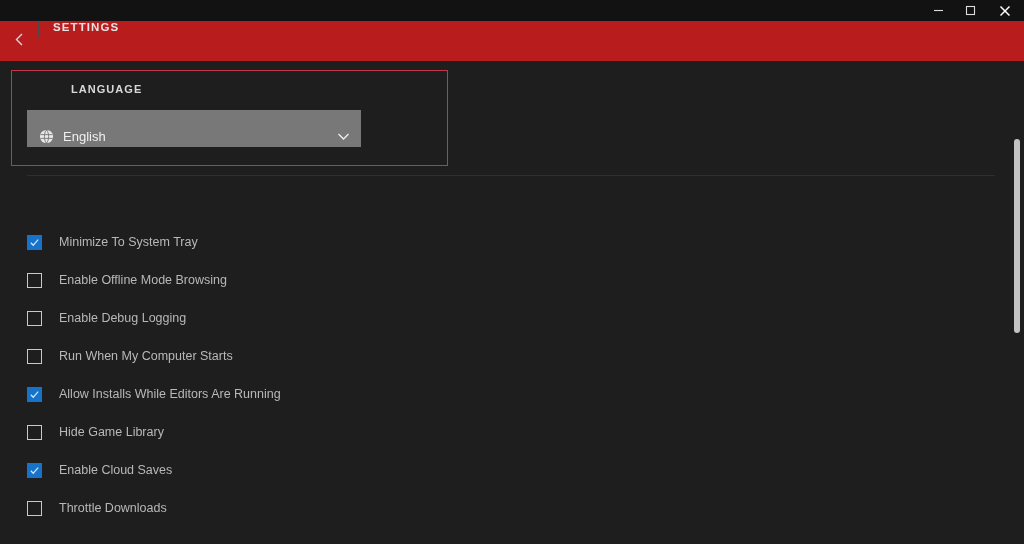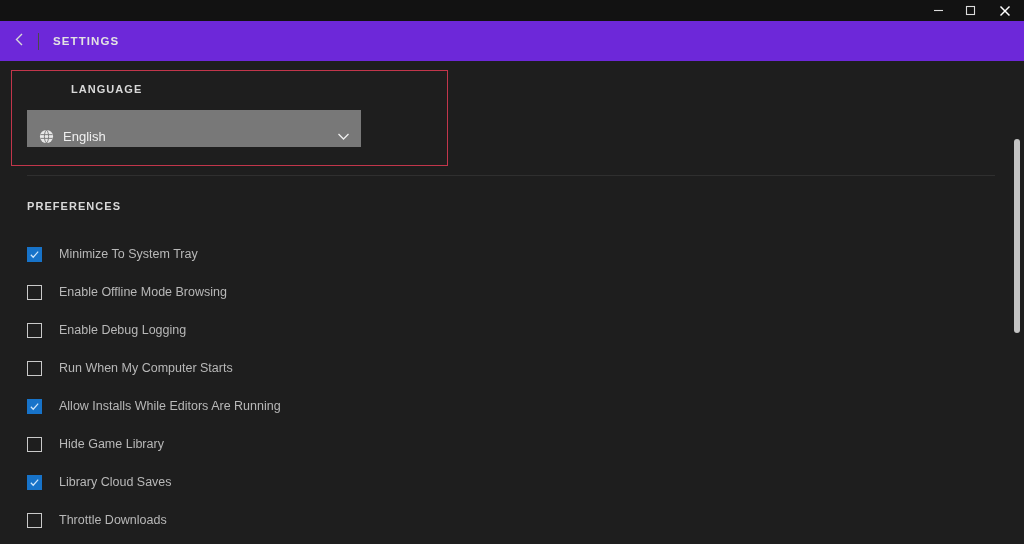--- a/index.html
+++ b/index.html
@@ -44,23 +44,22 @@
   }
   .win-btn svg { display: block; }
   .win-btn.close { width: 38px; }
 
   
   .header {
     position: absolute;
     top: 21px; left: 0;
     width: 1024px;
     height: 40px;
-    background: #6d28d9;
-    display: flex;
-    align-items: center;
+    background: #b91c1c;
+    display: flex;
   }
   .back-btn {
     width: 38px;
     height: 40px;
     display: flex;
     align-items: center;
     justify-content: center;
     color: #d8d8d8;
   }
   .hdr-sep {
@@ -267,21 +266,20 @@
           <svg width="13" height="9" viewBox="0 0 13 9">
             <polyline points="1.5,2 6.5,7 11.5,2" fill="none" stroke="#efefef" stroke-width="1.3"></polyline>
           </svg>
         </span>
       </div>
     </div>
 
     <div class="divider"></div>
 
     <div class="prefs-section">
-      <div class="section-label">PREFERENCES</div>
       <div class="prefs-list">
           <div class="pref-row">
             <span class="cbx on">
               <svg width="11" height="11" viewBox="0 0 12 12">
                 <polyline points="2,6.3 4.6,9 10,2.8" fill="none" stroke="#cfe6fb" stroke-width="1.3"></polyline>
               </svg>
             </span>
             <span class="pref-label">Minimize To System Tray</span>
           </div>
           <div class="pref-row">
@@ -307,21 +305,21 @@
           <div class="pref-row">
             <span class="cbx off"></span>
             <span class="pref-label">Hide Game Library</span>
           </div>
           <div class="pref-row">
             <span class="cbx on">
               <svg width="11" height="11" viewBox="0 0 12 12">
                 <polyline points="2,6.3 4.6,9 10,2.8" fill="none" stroke="#cfe6fb" stroke-width="1.3"></polyline>
               </svg>
             </span>
-            <span class="pref-label">Library Cloud Saves</span>
+            <span class="pref-label">Enable Cloud Saves</span>
           </div>
           <div class="pref-row">
             <span class="cbx off"></span>
             <span class="pref-label">Throttle Downloads</span>
           </div>
           <div class="pref-row">
             <span class="pref-label"></span>
           </div>
         </div>
     </div>

